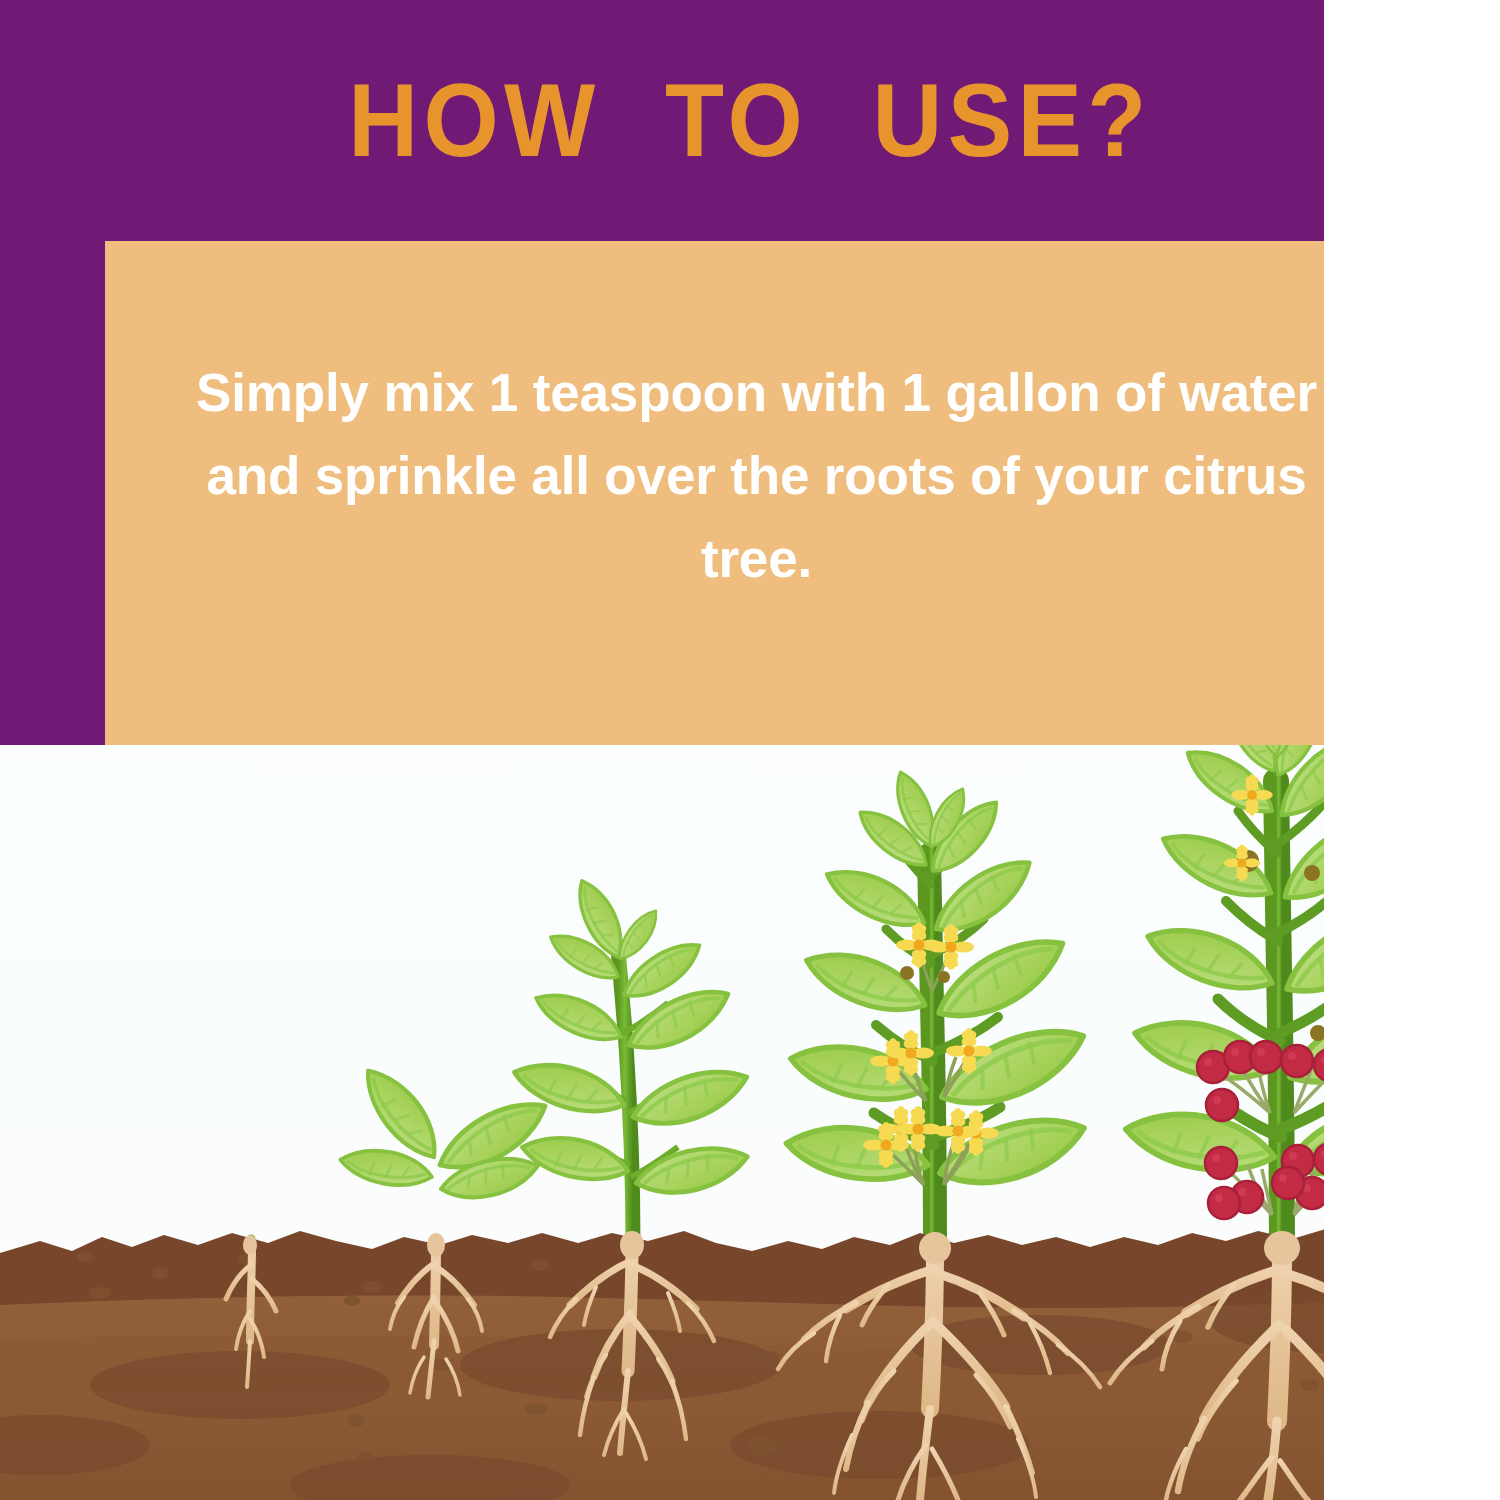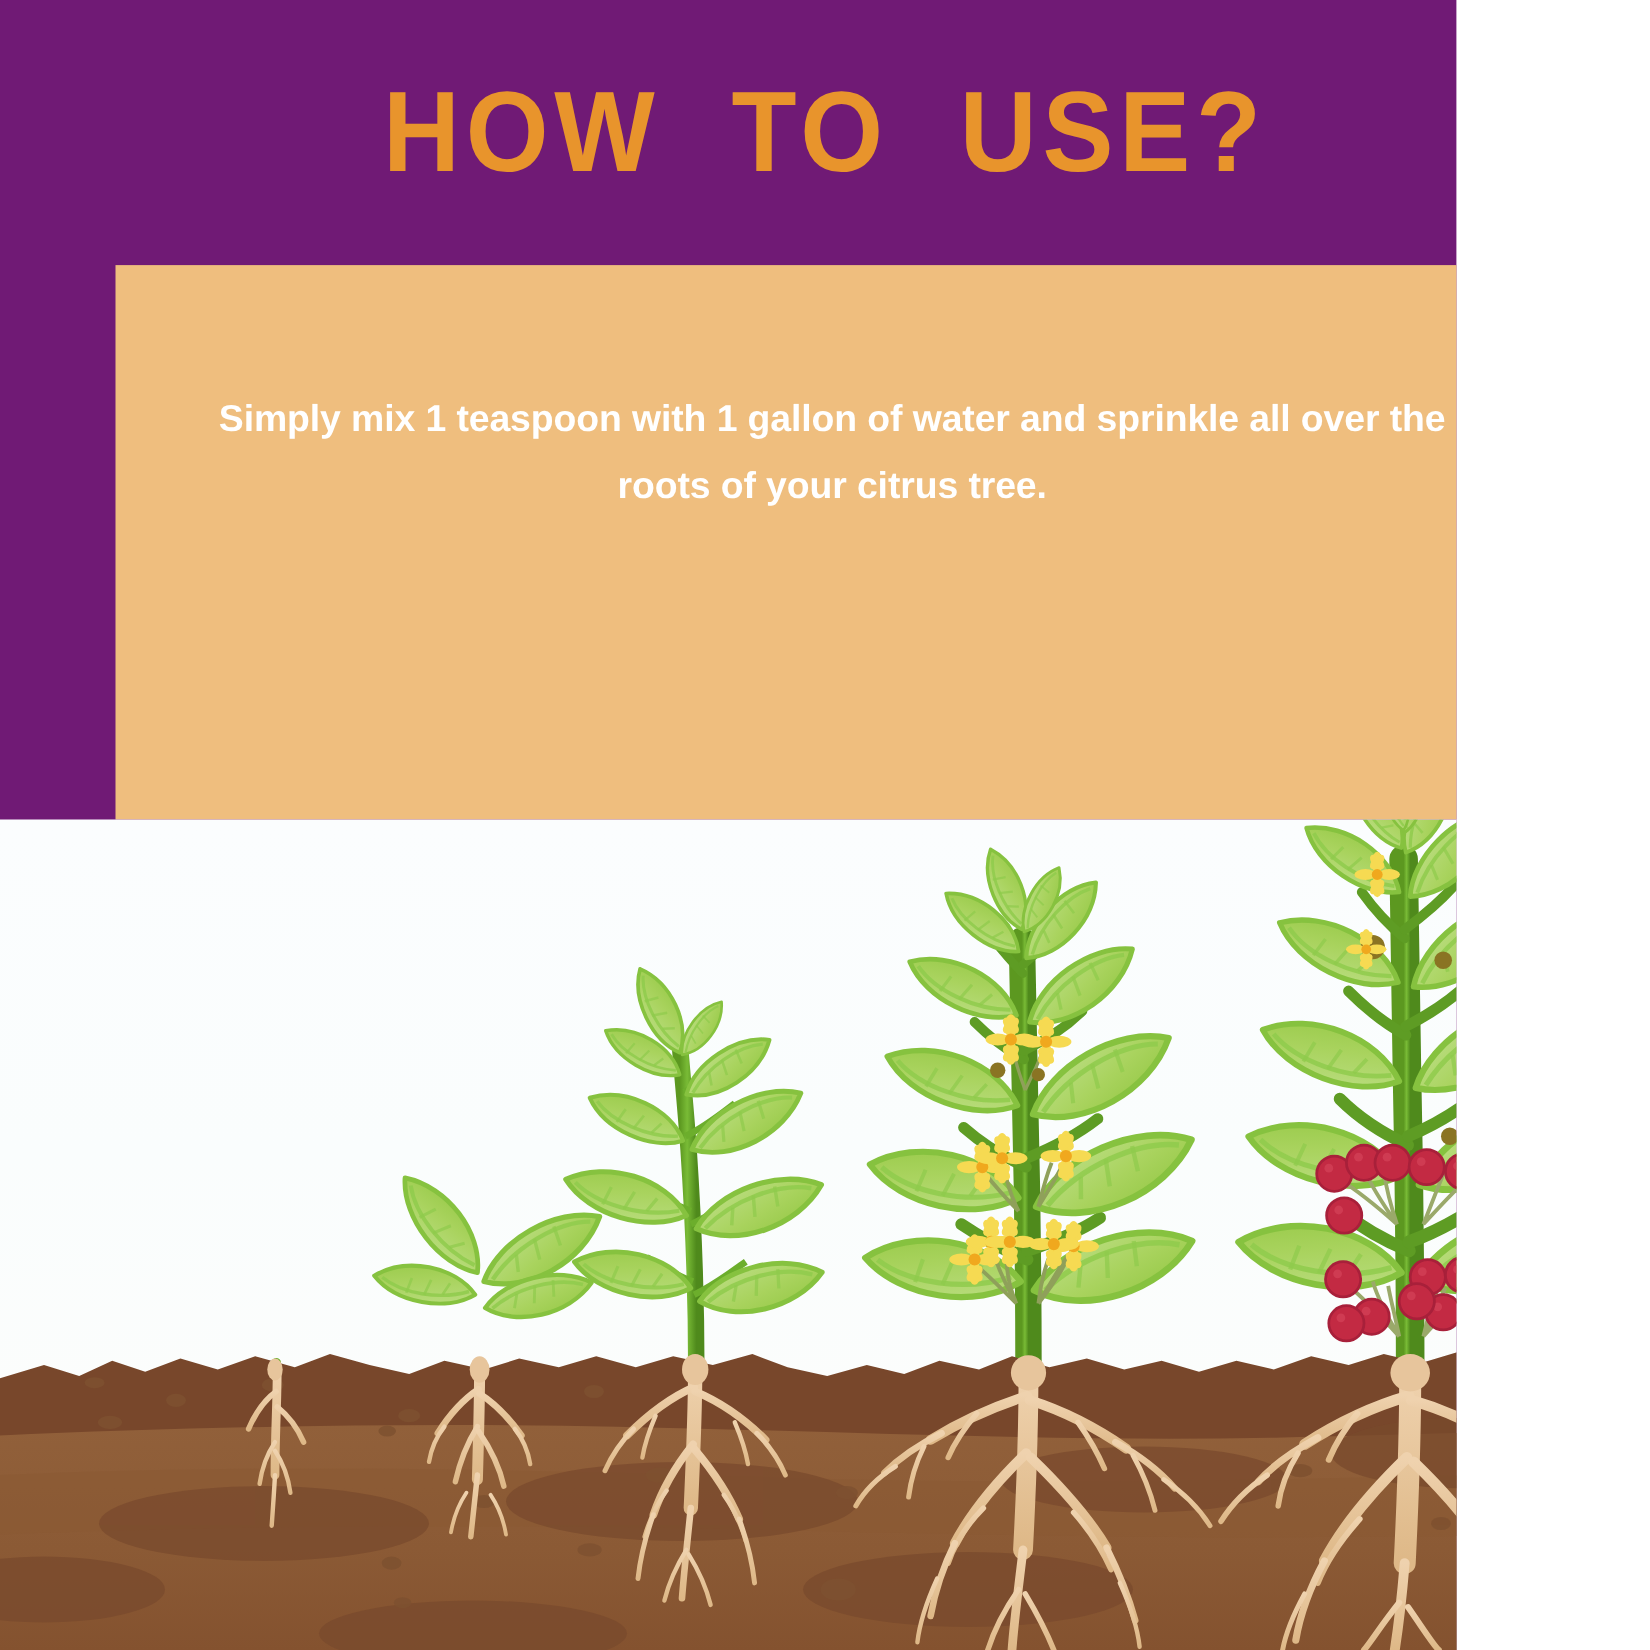--- a/index.html
+++ b/index.html
@@ -39,23 +39,23 @@
     left:105px; top:241px;
     width:1303px; height:504px;
     background:#EFBE7E;
   }
   .panel-text {
     position:absolute;
     left:60px; top:110px;
     width:1183px;
     text-align:center;
     color:#ffffff;
-    font-size:34px;
+    font-size:53px;
     font-weight:bold;
-    line-height:61px;
+    line-height:83px;
     letter-spacing:-0.003em;
   }
 
   
   .scene {
     position:absolute;
     left:0; top:745px;
     width:1500px; height:755px;
     background:linear-gradient(180deg,#fbfdfe 0%,#fafdfd 40%,#fdfdfb 100%);
     overflow:hidden;

